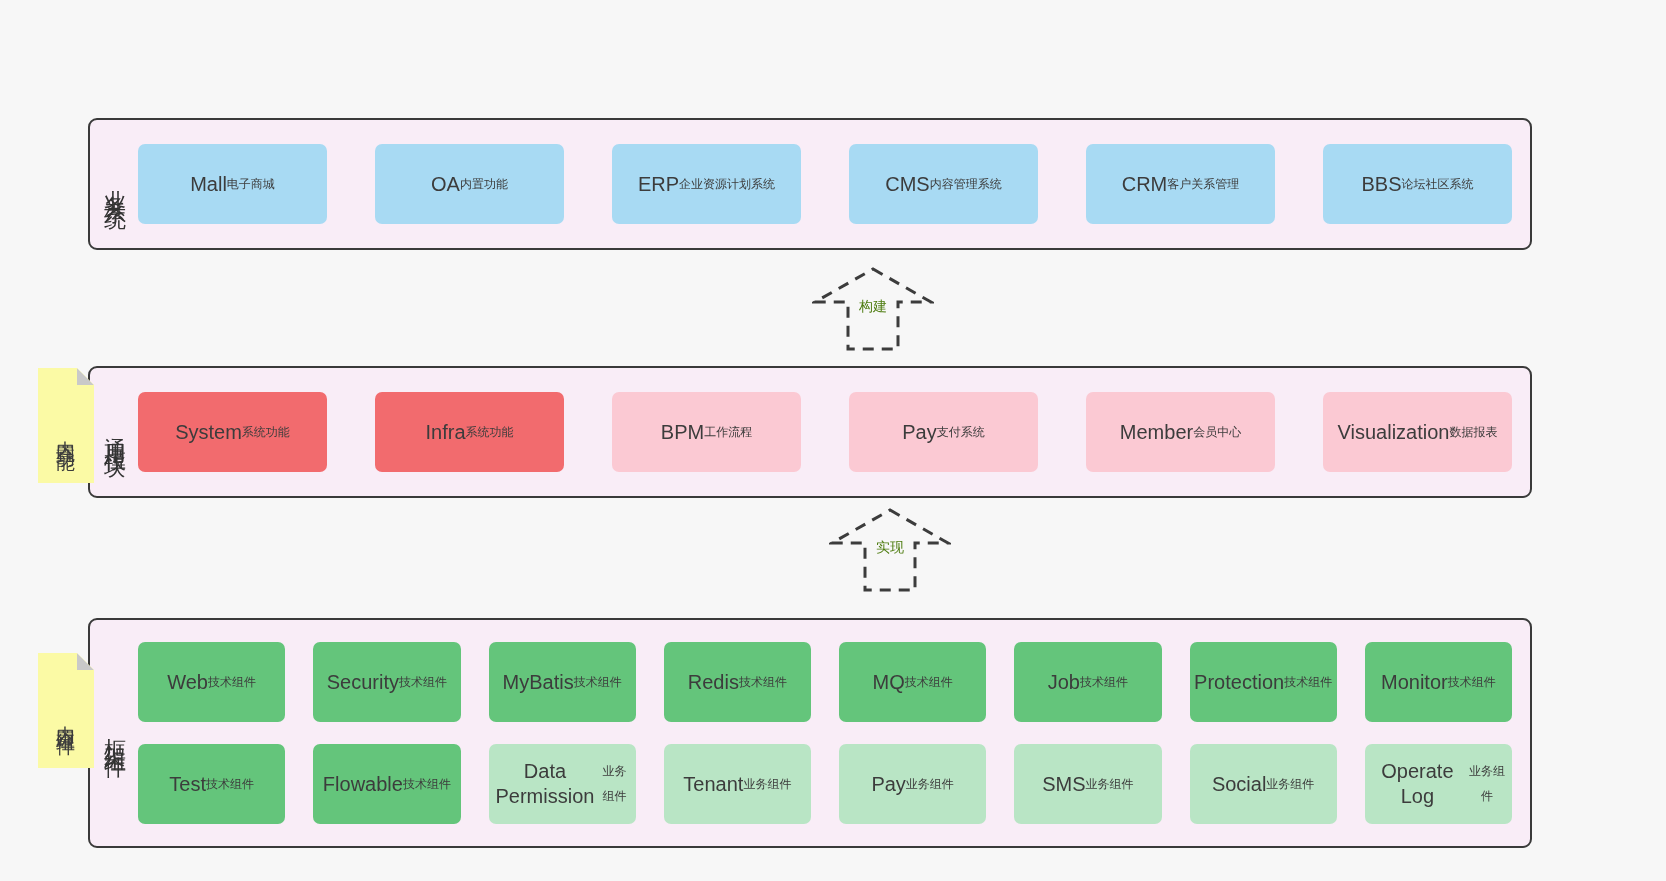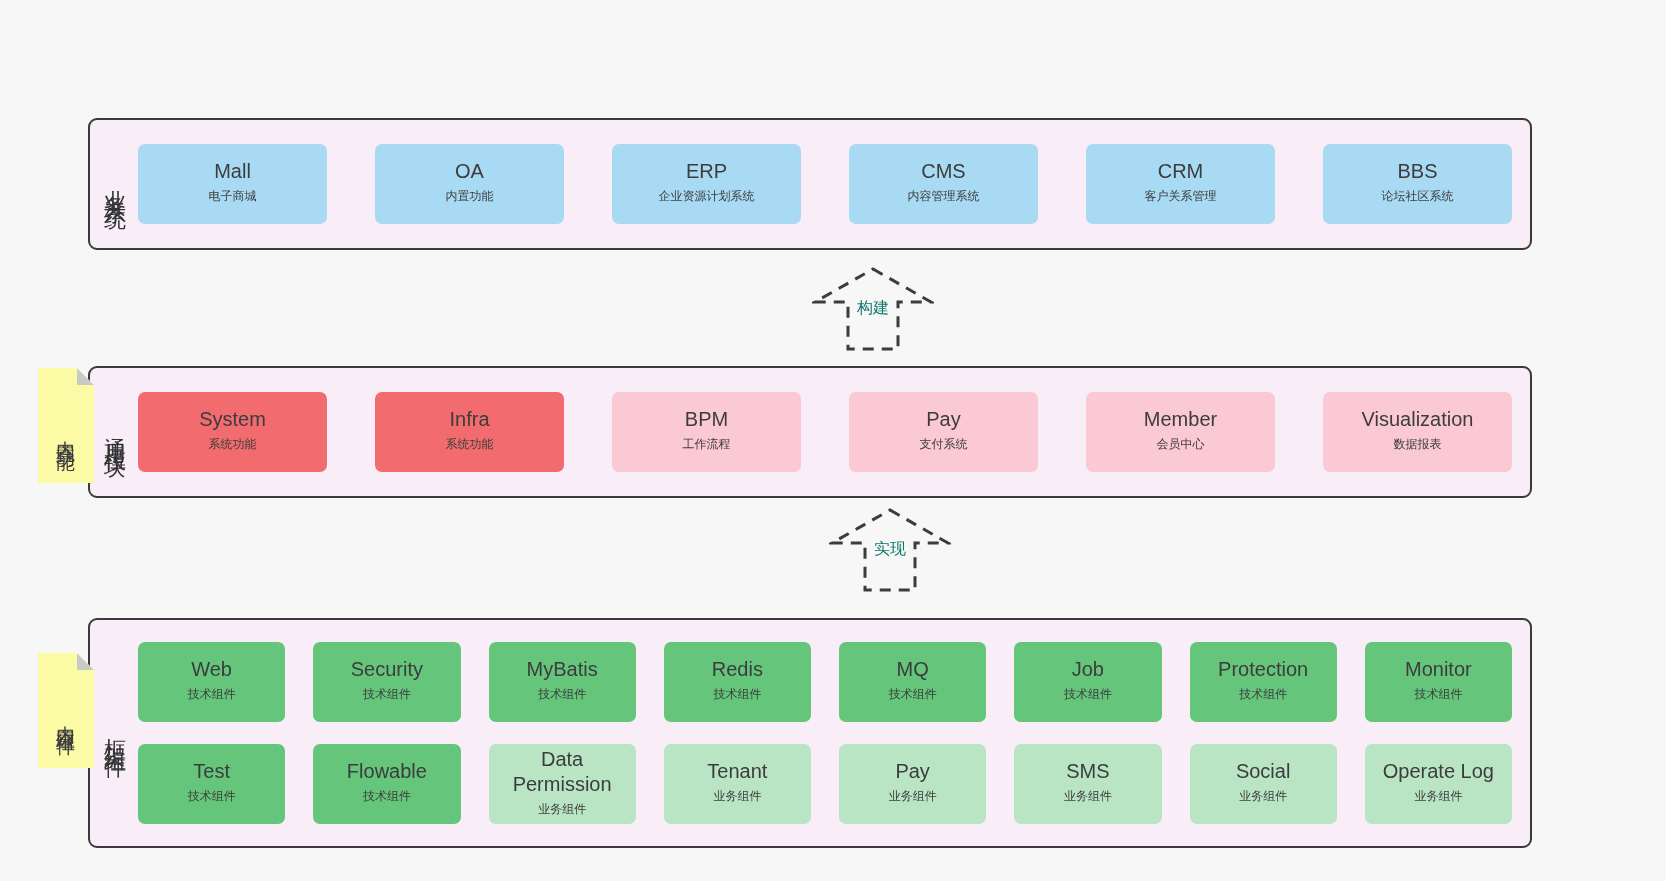--- a/index.html
+++ b/index.html
@@ -21,21 +21,21 @@
     writing-mode:vertical-rl; text-orientation:upright;
     font-size:22px; letter-spacing:6px; color:#333;
     margin:0 12px 0 14px; flex:0 0 auto; line-height:1;
   }
   .boxes { flex:1; display:flex; gap:48px; margin-right:18px; }
   .rows  { flex:1; display:flex; flex-direction:column; gap:22px; margin-right:18px; }
   .rows .boxes { gap:28px; margin-right:0; }
 
   .box {
     flex:1 1 0; height:80px; border-radius:7px;
-    display:flex; flex-direction:column; justify-content:center; align-items:center;
+    display:flex; flex-direction:row; justify-content:center; align-items:center;
     text-align:center; line-height:25px; padding:14px 4px;
   }
   .box .t { font-size:20px; }
   .box .s { font-size:12px; }
   .blue   { background:#a8daf3; }
   .red    { background:#f26b6e; }
   .pink   { background:#fbc9d3; }
   .green  { background:#64c57b; }
   .lgreen { background:#b9e5c5; }
 
@@ -55,21 +55,21 @@
     writing-mode:vertical-rl; text-orientation:upright;
     font-size:19px; letter-spacing:4px; color:#3c3c3c; margin-top:14px; line-height:1;
   }
 
   .arrow { position:absolute; width:122px; height:88px; z-index:0; }
   #arrow-build     { left:812px; top:265px; }
   #arrow-implement { left:829px; top:506px; }
   .arrow svg { display:block; }
   .arrow-label {
     position:absolute; left:50%; top:32px; transform:translateX(-50%);
-    background:#f7f7f7; font-size:16px; color:#0f766e; padding:1px 3px; white-space:nowrap;
+    background:#f7f7f7; font-size:14px; color:#4d7c0f; padding:1px 3px; white-space:nowrap;
   }
 </style>
 </head>
 <body>
 
 <div class="canvas">
 
   <div class="layer" id="layer-business">
     <div class="vlabel">业务系统</div>
     <div class="boxes">

